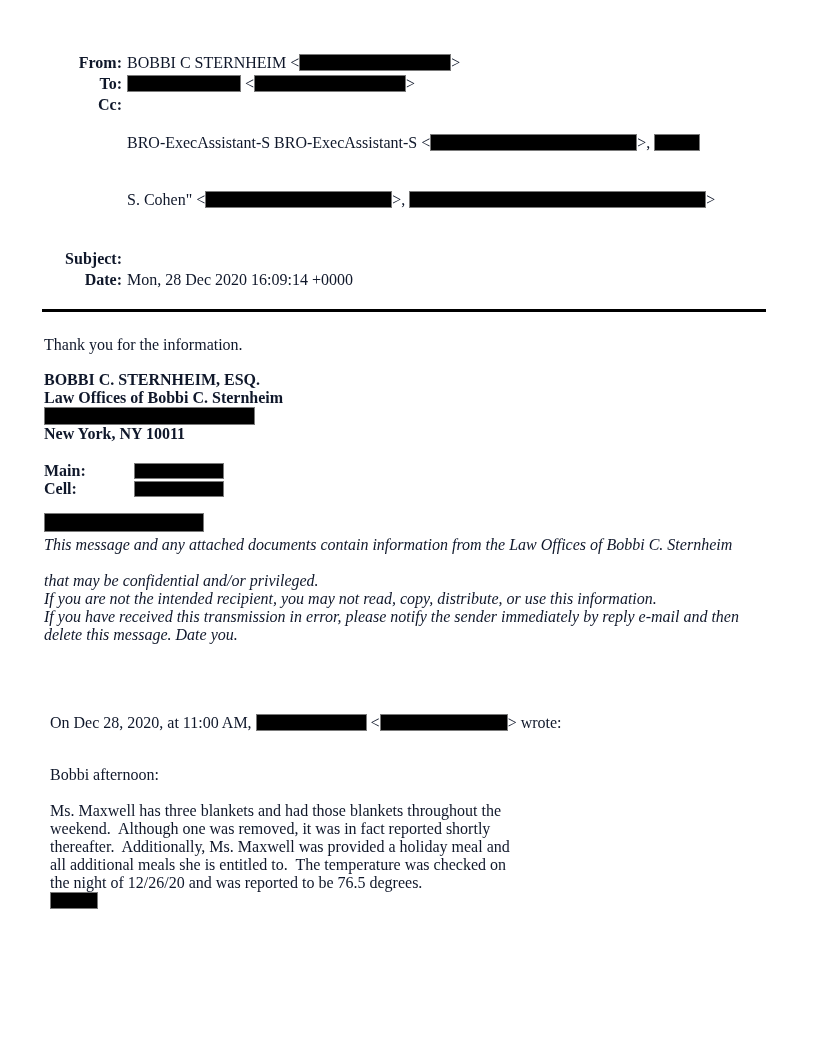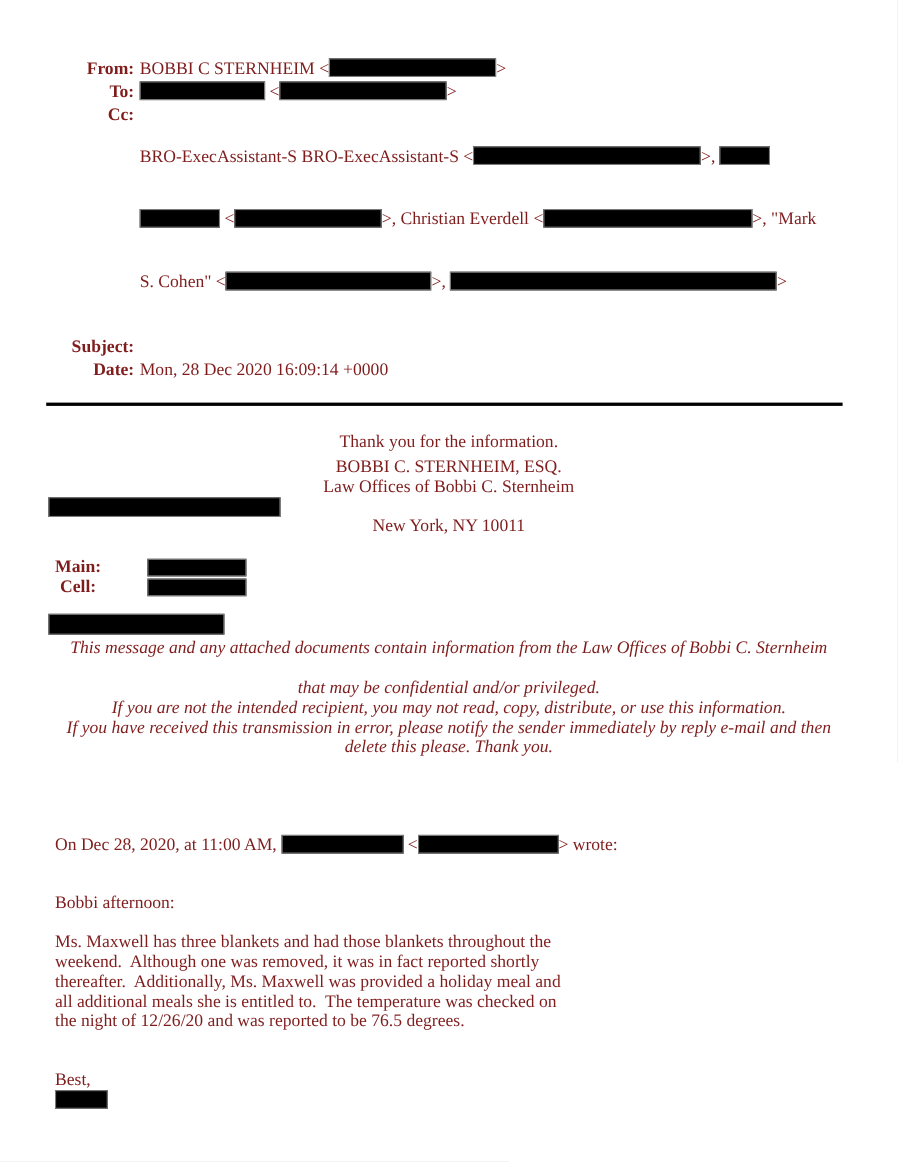--- a/index.html
+++ b/index.html
@@ -1,21 +1,21 @@
 <!DOCTYPE html>
 <html><head>
 <meta charset="utf-8">
 <style>
   html,body { margin:0; padding:0; background:#e8e8e8; }
   .page {
     position:relative;
     width:816px; height:1056px;
     margin:0 auto;
     background:#ffffff;
-    color:#7f1d1d;
+    color:#0f172a;
     font-family:"Liberation Serif", serif;
     font-size:16px;
     overflow:hidden;
   }
   
   .header { padding:53px 28px 0 40px; }
   .hrow { display:flex; align-items:flex-start; margin-bottom:2px; line-height:19px; }
   .hlabel { flex:0 0 82px; text-align:right; font-weight:bold; margin-right:5px; white-space:pre; }
   .hvalue { flex:1; white-space:pre-wrap; }
   .hline { line-height:19px; }
@@ -24,23 +24,23 @@
     display:inline-block;
     height:15px;
     background:#000;
     border:1px solid #7a7a7a;
     vertical-align:-3px;
   }
   .rxb { background:#000; border:1px solid #7a7a7a; box-sizing:border-box; }
   
   .rule { height:3px; background:#000; margin:20px 0 0 42px; width:724px; }
   
-  .content { padding-left:44px; padding-right:44px; line-height:18px;text-align:center; }
+  .content { padding-left:44px; padding-right:44px; line-height:18px; }
   .t-thanks { margin-top:24px; }
-  .sigblock { margin-top:5px; font-weight:normal; }
+  .sigblock { margin-top:17px; font-weight:bold; }
   .addr-bar { width:211px; height:18px; }
   .contact { margin-top:19px; }
   .crow { height:18px; display:flex; align-items:center; font-weight:bold;gap:36px; }
   .clabel { width:54px; }
   .cbox { width:90px; height:16px; }
   .email-bar { margin-top:15px; width:160px; height:19px; }
   .disclaimer { margin-top:4px; font-style:italic; }
   .dline { line-height:18px; }
   .disc-gap { margin-top:18px; }
   
@@ -66,21 +66,20 @@
 
     <div class="hrow">
       <span class="hlabel">To:</span>
       <div class="hvalue"><span class="rx" style="width:112px"></span><span> &lt;</span><span class="rx" style="width:150px"></span><span>&gt;</span></div>
     </div>
 
     <div class="hrow">
       <span class="hlabel">Cc:</span>
       <div class="hvalue">
         <div class="hline"><span>BRO-ExecAssistant-S BRO-ExecAssistant-S &lt;</span><span class="rx" style="width:205px"></span><span>&gt;, </span><span class="rx" style="width:44px"></span></div>
-        <div class="hline"><span class="rx" style="width:71px"></span><span> &lt;</span><span class="rx" style="width:132px"></span><span>&gt;, Christian Everdell &lt;</span><span class="rx" style="width:188px"></span><span>&gt;, "Mark</span></div>
         <div class="hline"><span>S. Cohen" &lt;</span><span class="rx" style="width:185px"></span><span>&gt;, </span><span class="rx" style="width:295px"></span><span>&gt;</span></div>
       </div>
     </div>
 
     <div class="hrow">
       <span class="hlabel">Subject:</span>
     </div>
 
     <div class="hrow">
       <span class="hlabel">Date:</span>
@@ -113,37 +112,36 @@
       </div>
     </div>
 
     <div class="rxb email-bar"></div>
 
     <div class="disclaimer">
       <div class="dline">This message and any attached documents contain information from the Law Offices of Bobbi C. Sternheim</div>
       <div class="dline disc-gap">that may be confidential and/or privileged.</div>
       <div class="dline">If you are not the intended recipient, you may not read, copy, distribute, or use this information.</div>
       <div class="dline">If you have received this transmission in error, please notify the sender immediately by reply e-mail and then</div>
-      <div class="dline">delete this please. Thank you.</div>
+      <div class="dline">delete this message. Date you.</div>
     </div>
 
   </div>
 
   <div class="quoted">
 
     <div class="intro qline"><span>On Dec 28, 2020, at 11:00 AM, </span><span class="rx" style="width:109px"></span><span> &lt;</span><span class="rx" style="width:126px"></span><span>&gt; wrote:</span></div>
 
     <div class="greeting">Bobbi afternoon:</div>
 
     <div class="para">
       <div class="qline">Ms. Maxwell has three blankets and had those blankets throughout the</div>
       <div class="qline">weekend.  Although one was removed, it was in fact reported shortly</div>
       <div class="qline">thereafter.  Additionally, Ms. Maxwell was provided a holiday meal and</div>
       <div class="qline">all additional meals she is entitled to.  The temperature was checked on</div>
       <div class="qline">the night of 12/26/20 and was reported to be 76.5 degrees.</div>
     </div>
 
-    <div class="closing">Best,</div>
     <div class="rxb best-box"></div>
 
   </div>
 
 </div>
 
 </body></html>

